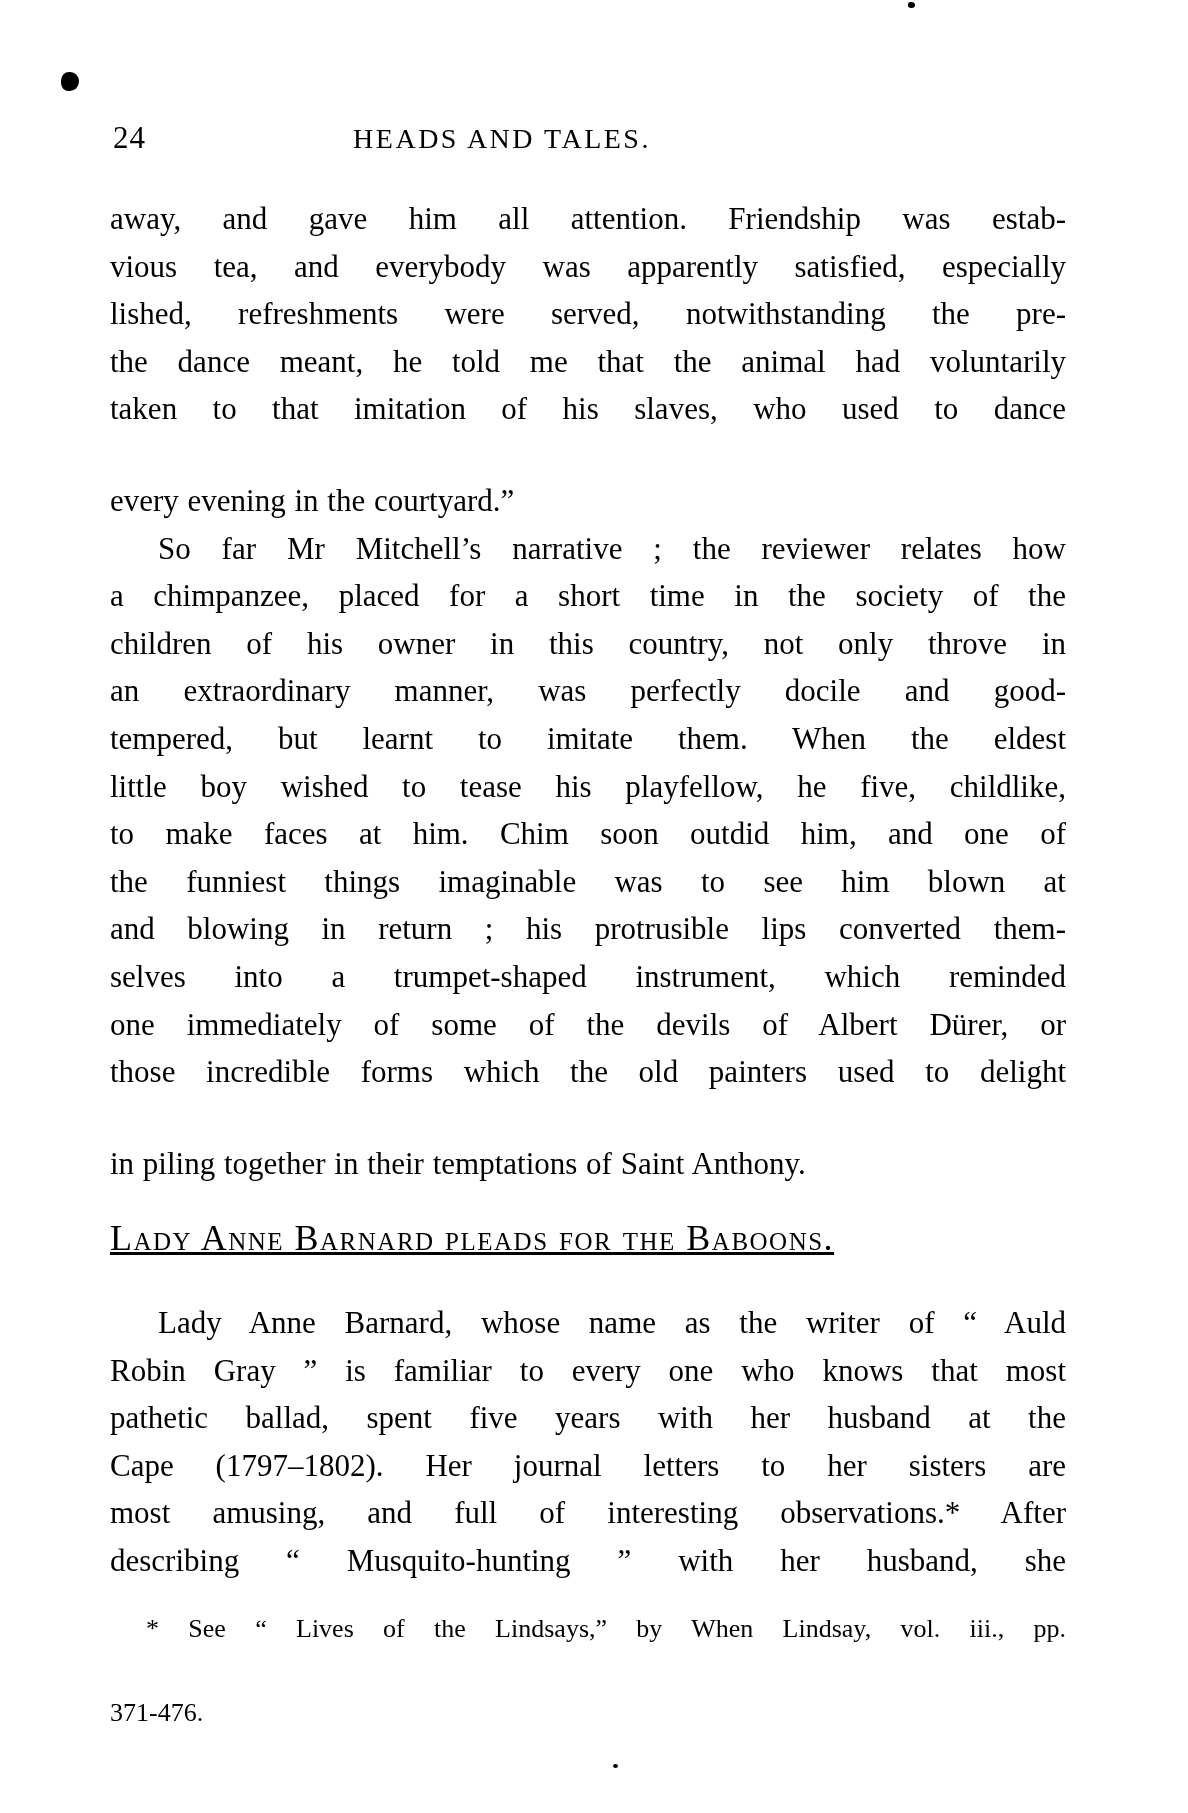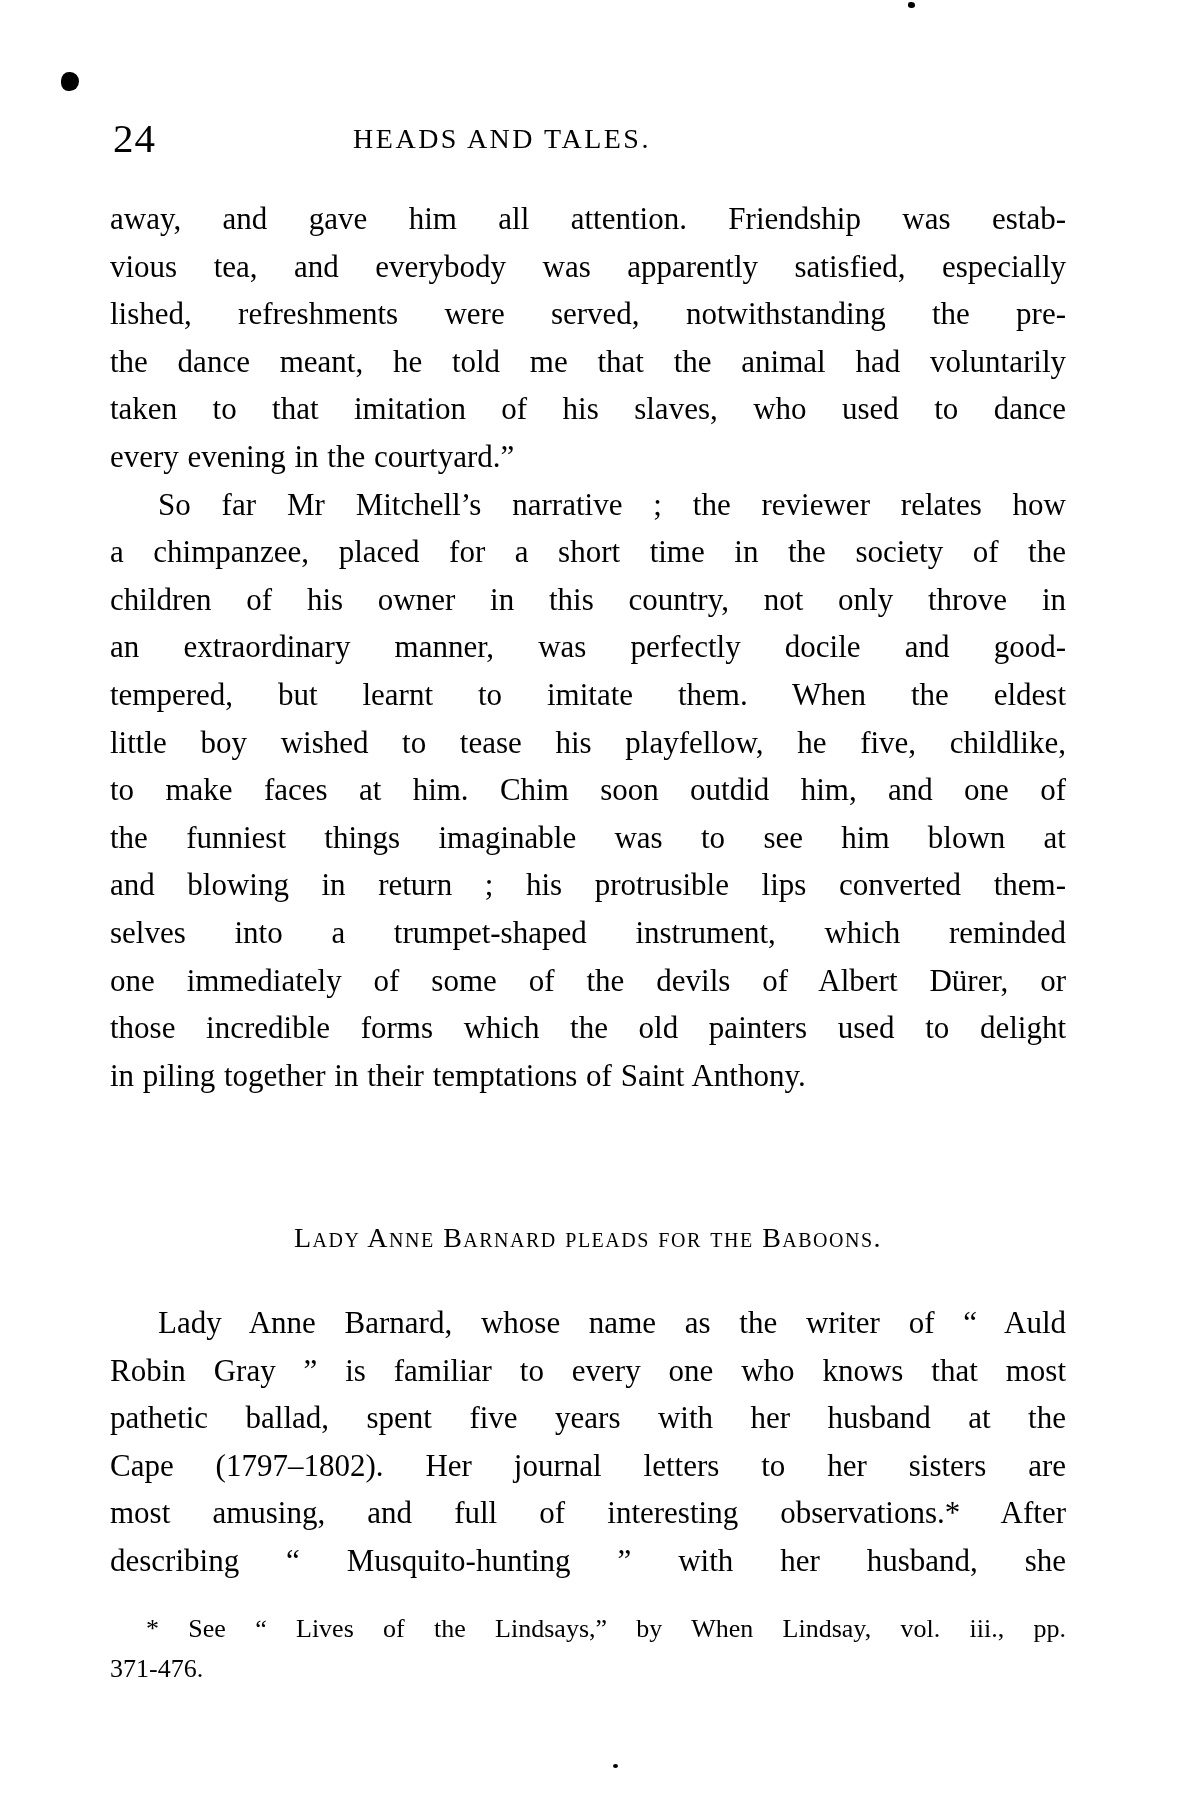--- a/index.html
+++ b/index.html
@@ -25,21 +25,21 @@
     border-radius: 40% 60% 50% 50%;
   }
   .dot-bottom {
     position: absolute; left: 613px; top: 1764px;
     width: 5px; height: 4px; background: #000; border-radius: 50%;
   }
 
   
   .page-number {
     position: absolute; left: 113px; top: 118px;
-    font-size: 41px; line-height: 40px; letter-spacing: 1px;
+    font-size: 31px; line-height: 40px; letter-spacing: 1px;
   }
   .running-title {
     position: absolute; left: 0; top: 121px; width: 1004px;
     text-align: center; font-size: 28px; line-height: 36px;
     letter-spacing: 2.5px;
   }
 
   
   .column {
     position: absolute; left: 110px; width: 956px;
@@ -49,29 +49,30 @@
 
   .line {
     font-size: 31px;
     line-height: 47.6px;
     height: 47.6px;
     overflow: hidden;
     text-align: justify;
     text-align-last: justify;
     word-spacing: 1px;
   }
-  .line.noj { text-align: right; text-align-last: left; }
+  .line.noj { text-align: right; text-align-last: left; margin-top: 44px; }
   .line.indent { padding-left: 48px; }
 
   .section-heading {
     position: absolute; left: 110px; top: 1214px; width: 956px;
-    text-align: center;
+    text-align: left;
     font-variant: small-caps;
-    font-size: 28px; line-height: 48px; height: 48px;
+    font-size: 36px; line-height: 48px; height: 48px;
     letter-spacing: 1.5px;
+    text-decoration: underline;
   }
 
   .footnote { top: 1609px; }
   .footnote .line {
     font-size: 26px;
     line-height: 40px;
     height: 40px;
     word-spacing: 3px;
   }
   .footnote .line.indent { padding-left: 36px; }

